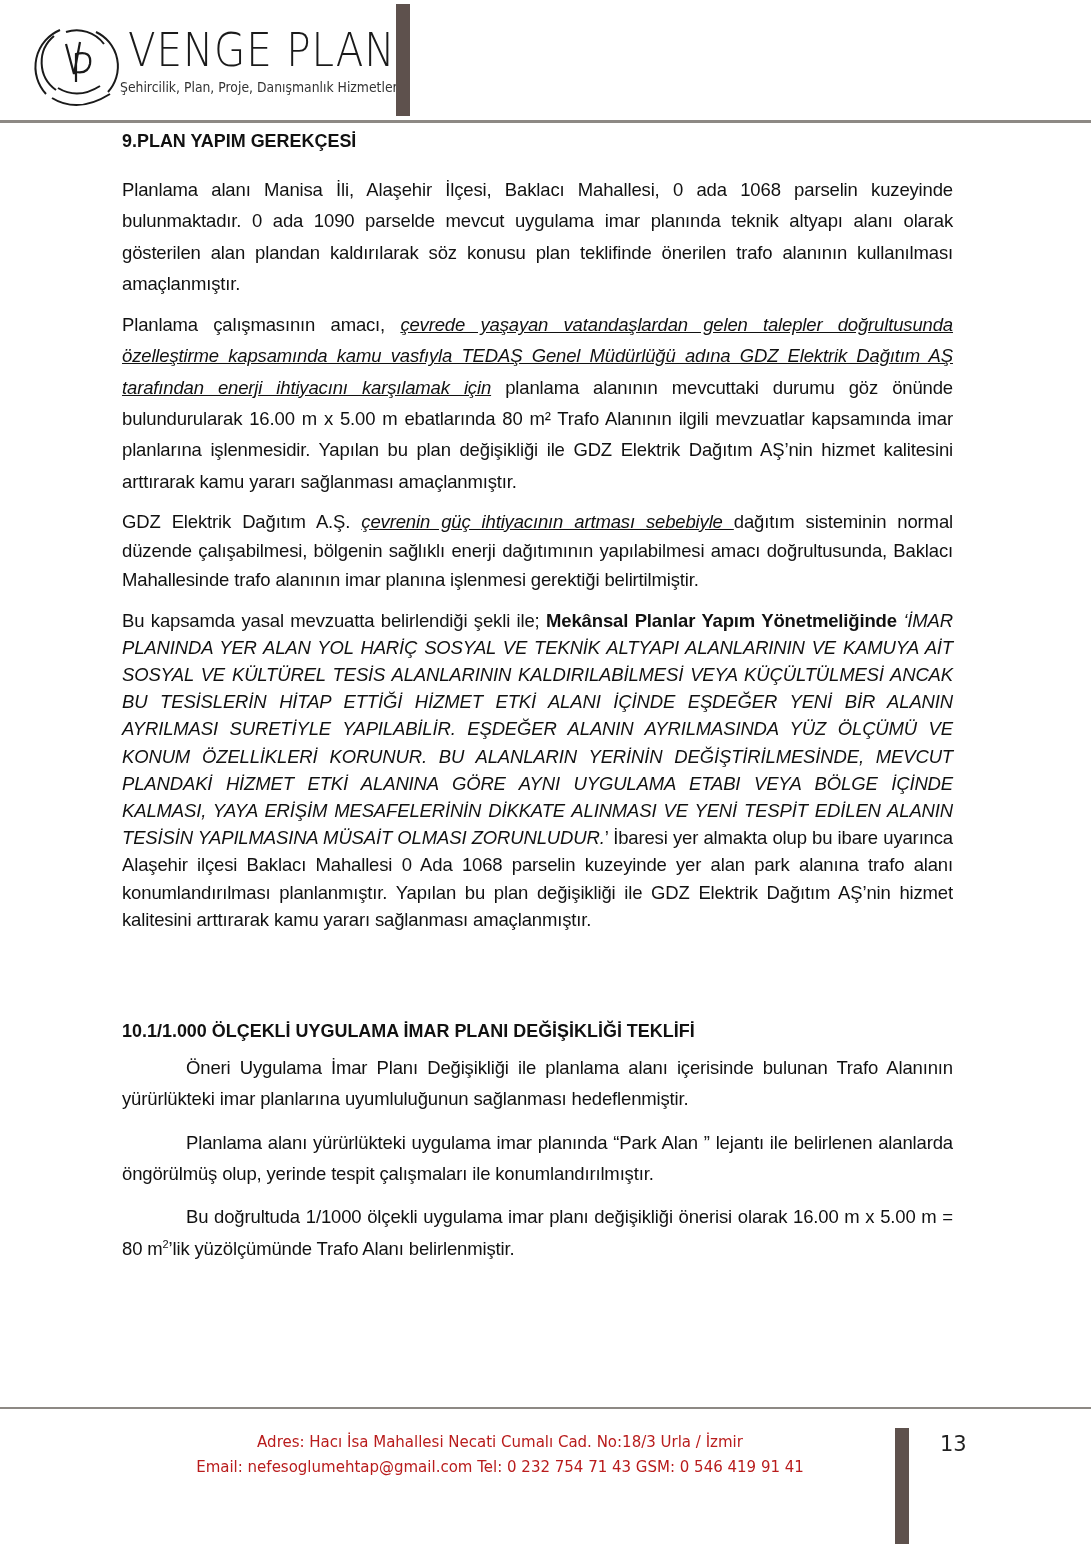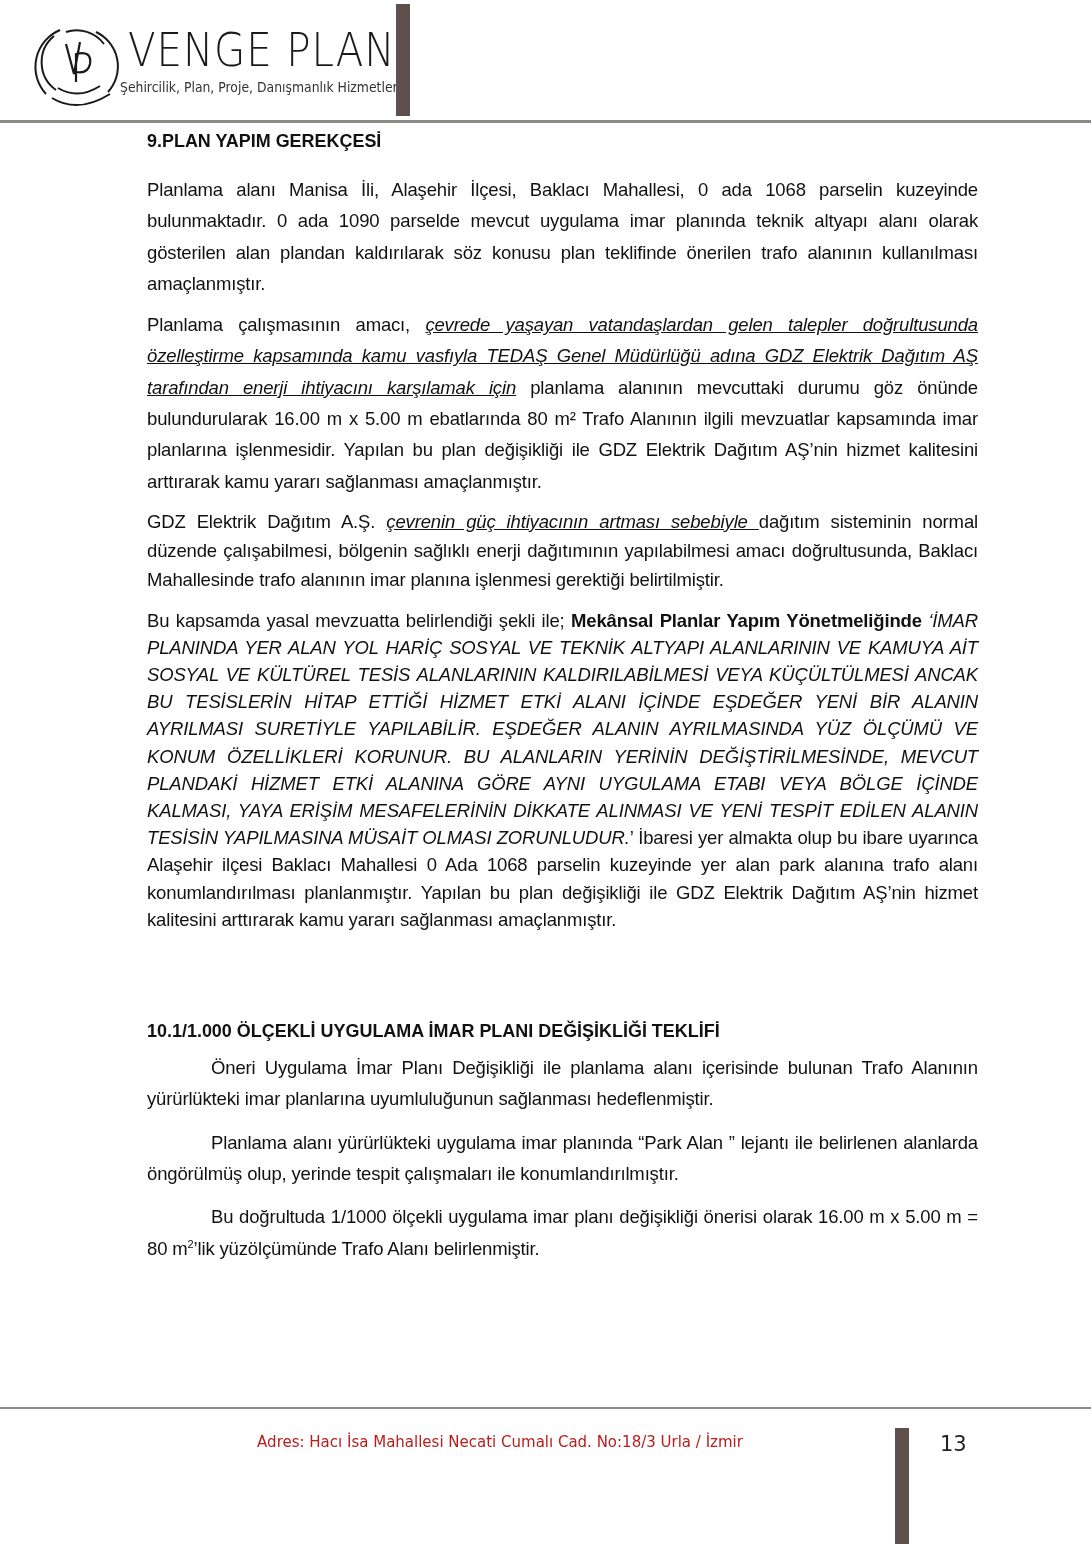--- a/index.html
+++ b/index.html
@@ -5,21 +5,21 @@
     html, body { margin: 0; padding: 0; background: #ffffff; }
     body { width: 1091px; height: 1544px; position: relative; overflow: hidden; color: #111; font-family: "Liberation Sans", sans-serif; }
 
     .header { position: absolute; left: 0; top: 0; width: 1091px; height: 122px; border-radius: 16px; }
     .logo-mark { position: absolute; left: 30px; top: 22px; width: 96px; height: 86px; }
     .logo-name { position: absolute; left: 128px; top: 22px; font-family: "DejaVu Sans", sans-serif; font-weight: 200; font-size: 47px; letter-spacing: 1px; color: #1a1a1a; transform: scaleX(0.86); transform-origin: left top; white-space: nowrap; }
     .logo-tagline { position: absolute; left: 120px; top: 79px; font-family: "DejaVu Sans", sans-serif; font-size: 13.5px; color: #333; white-space: nowrap; transform: scaleX(0.92); transform-origin: left top; }
     .header-bar { position: absolute; left: 396px; top: 4px; width: 14px; height: 112px; background: #5e514d; }
     .header-rule { position: absolute; left: 0; top: 120px; width: 1091px; height: 3px; background: #8d8984; }
 
-    .content { position: absolute; left: 147px; top: 128px; width: 831px; }
+    .content { position: absolute; left: 122px; top: 128px; width: 831px; }
     .h { font-weight: bold; font-size: 18.5px; line-height: 26px; margin: 0; transform: scaleX(0.97); transform-origin: left; white-space: nowrap; }
     .p { font-size: 18.5px; line-height: 31.3px; text-align: justify; margin: 0; letter-spacing: -0.15px; }
     .p.tight { line-height: 29.2px; }
     .p.quote { line-height: 27.2px; }
     .u { text-decoration: underline; font-style: italic; }
     .i { font-style: italic; }
     .b { font-weight: bold; }
     .indent { text-indent: 64px; }
     sup { font-size: 11px; line-height: 0; }
 
@@ -60,15 +60,16 @@
 
   <h2 class="h" style="margin-top:85px; margin-bottom:8px;">10.1/1.000 ÖLÇEKLİ UYGULAMA İMAR PLANI DEĞİŞİKLİĞİ TEKLİFİ</h2>
   <p class="p indent" style="margin-bottom:12px;">Öneri Uygulama İmar Planı Değişikliği ile planlama alanı içerisinde bulunan Trafo Alanının yürürlükteki imar planlarına uyumluluğunun sağlanması hedeflenmiştir.</p>
   <p class="p indent" style="margin-bottom:12px;">Planlama alanı yürürlükteki uygulama imar planında “Park Alan ” lejantı ile belirlenen alanlarda öngörülmüş olup, yerinde tespit çalışmaları ile konumlandırılmıştır.</p>
   <p class="p indent"><span>Bu doğrultuda 1/1000 ölçekli uygulama imar planı değişikliği önerisi olarak 16.00 m x 5.00 m = 80 m</span><sup>2</sup><span>’lik yüzölçümünde Trafo Alanı belirlenmiştir.</span></p>
 </div>
 
 <div class="footer-rule"></div>
 <div class="footer-text">
   <div>Adres: Hacı İsa Mahallesi Necati Cumalı  Cad. No:18/3  Urla / İzmir</div>
+  <div>Email: nefesoglumehtap@gmail.com  Tel: 0 232 754 71 43   GSM: 0 546 419 91 41</div>
 </div>
 <div class="footer-bar"></div>
 <div class="page-num">13</div>
 
 </body></html>

